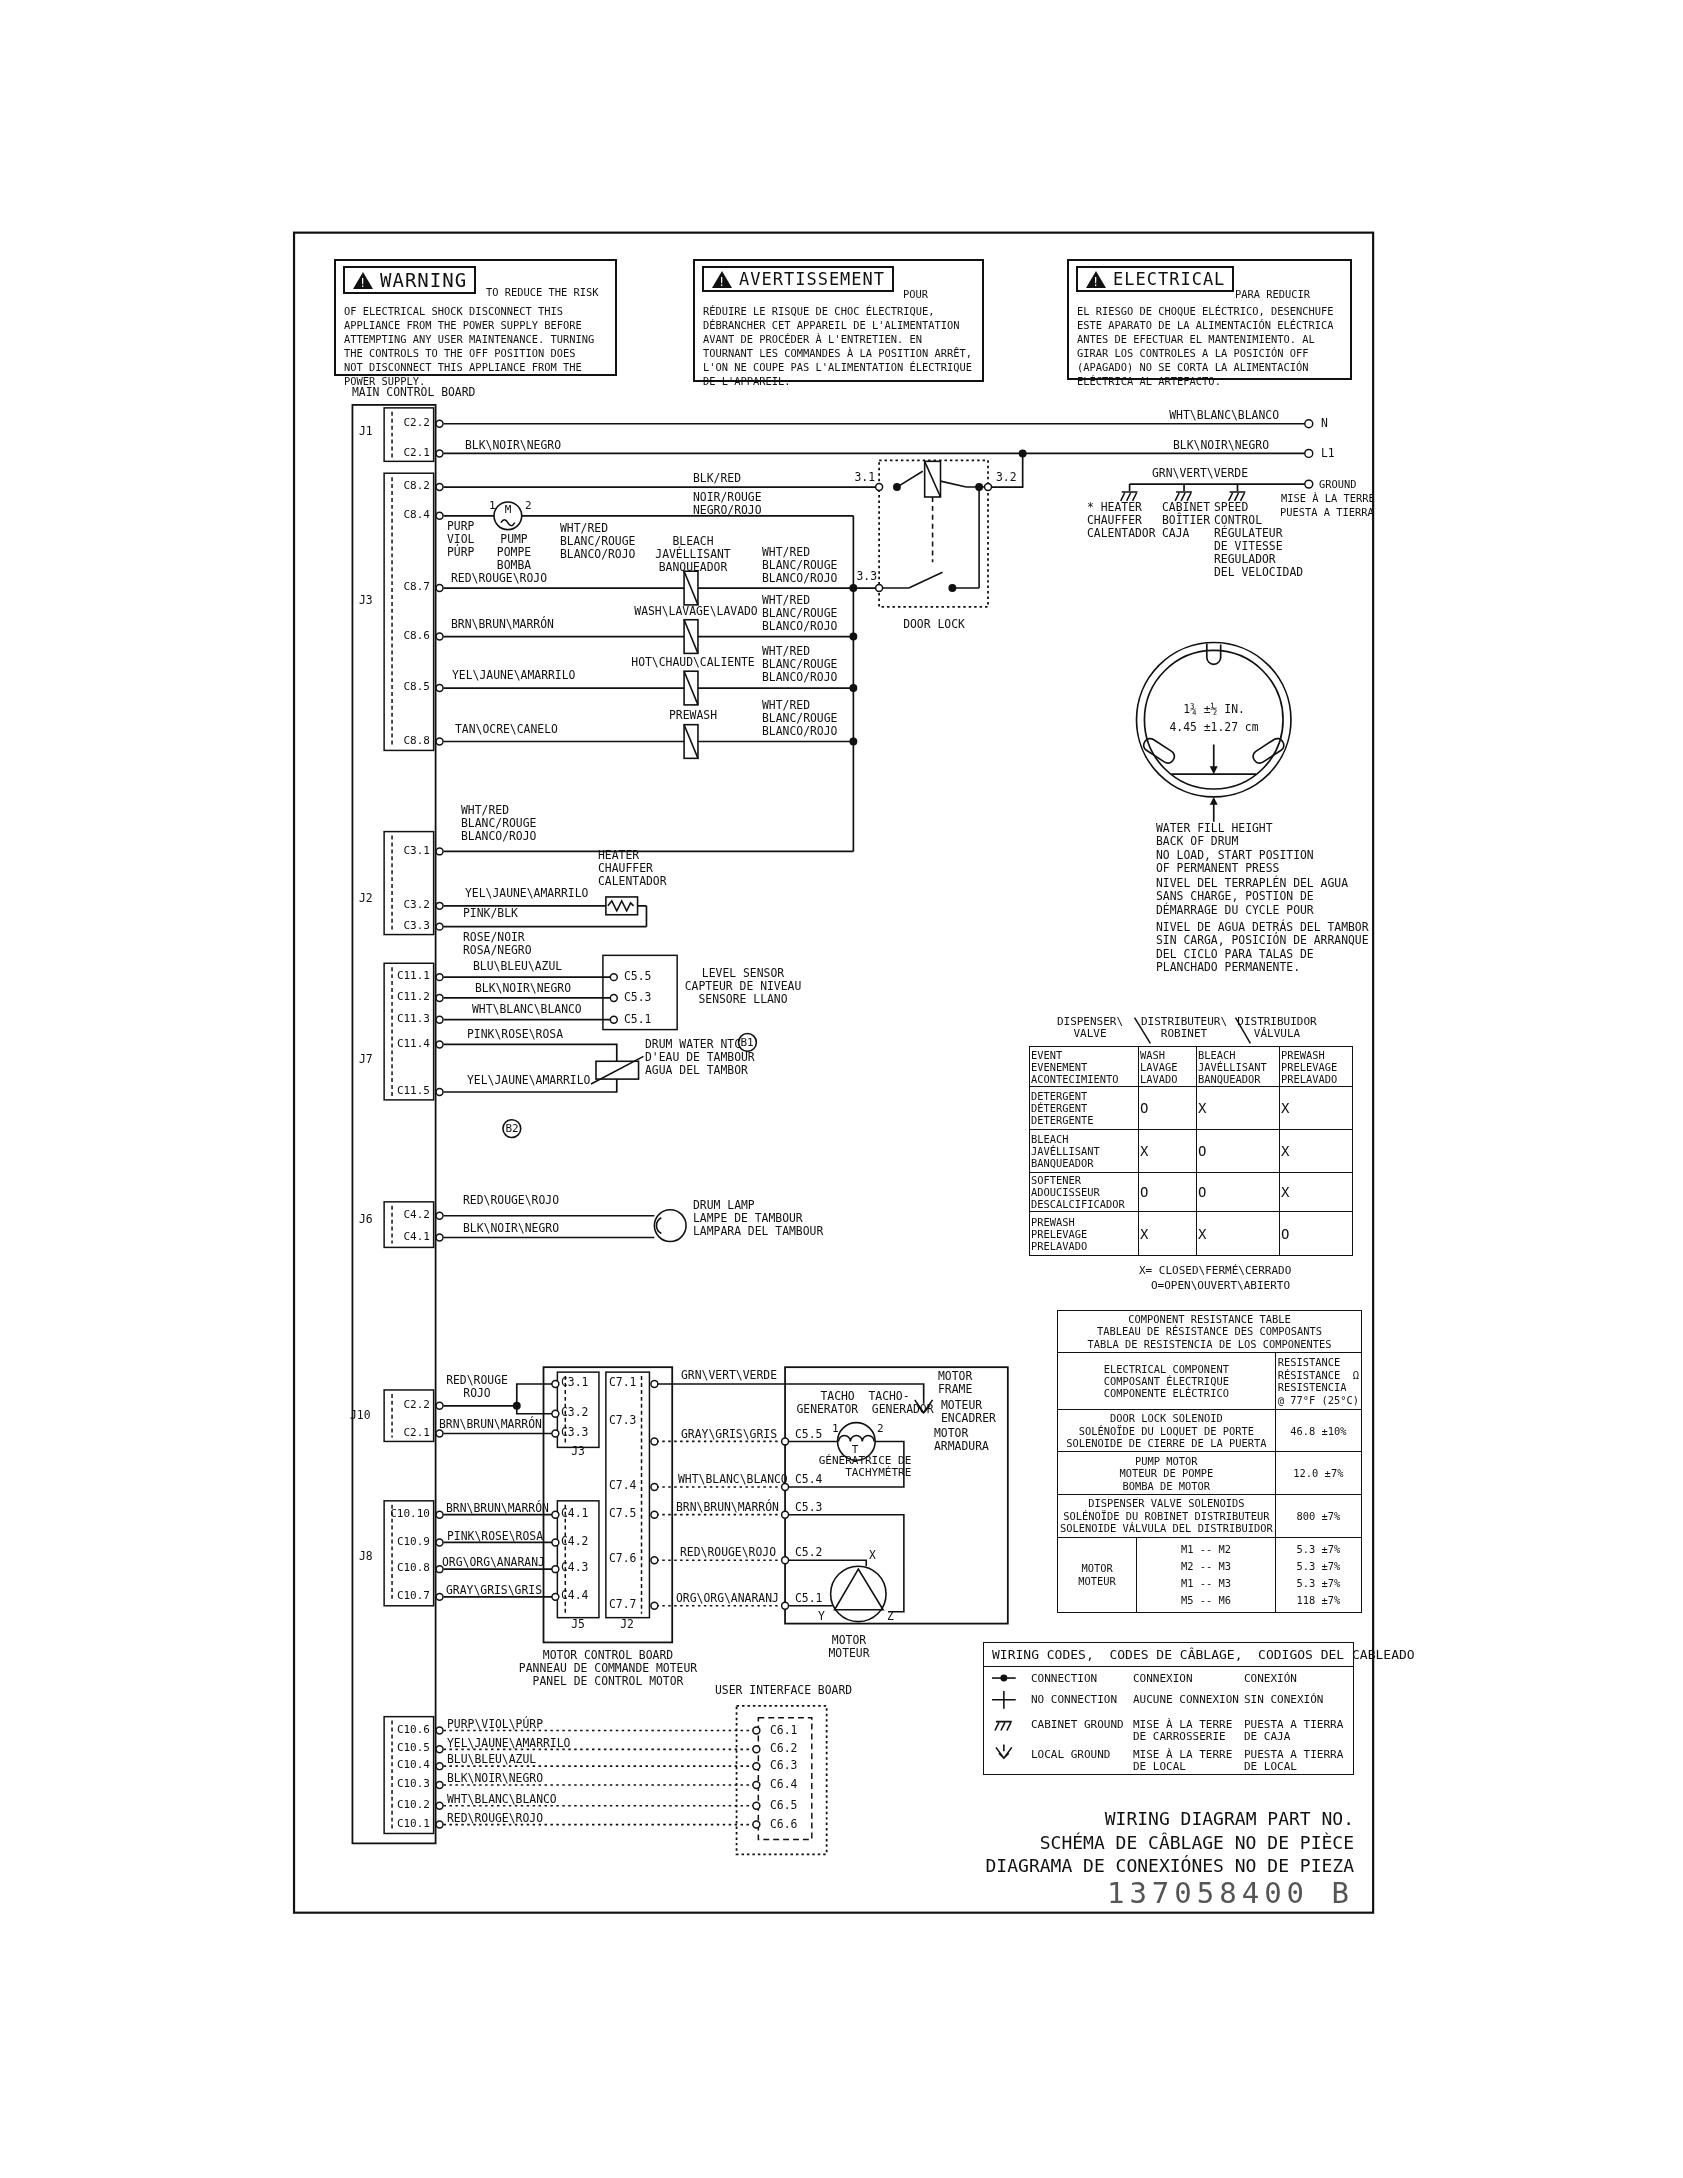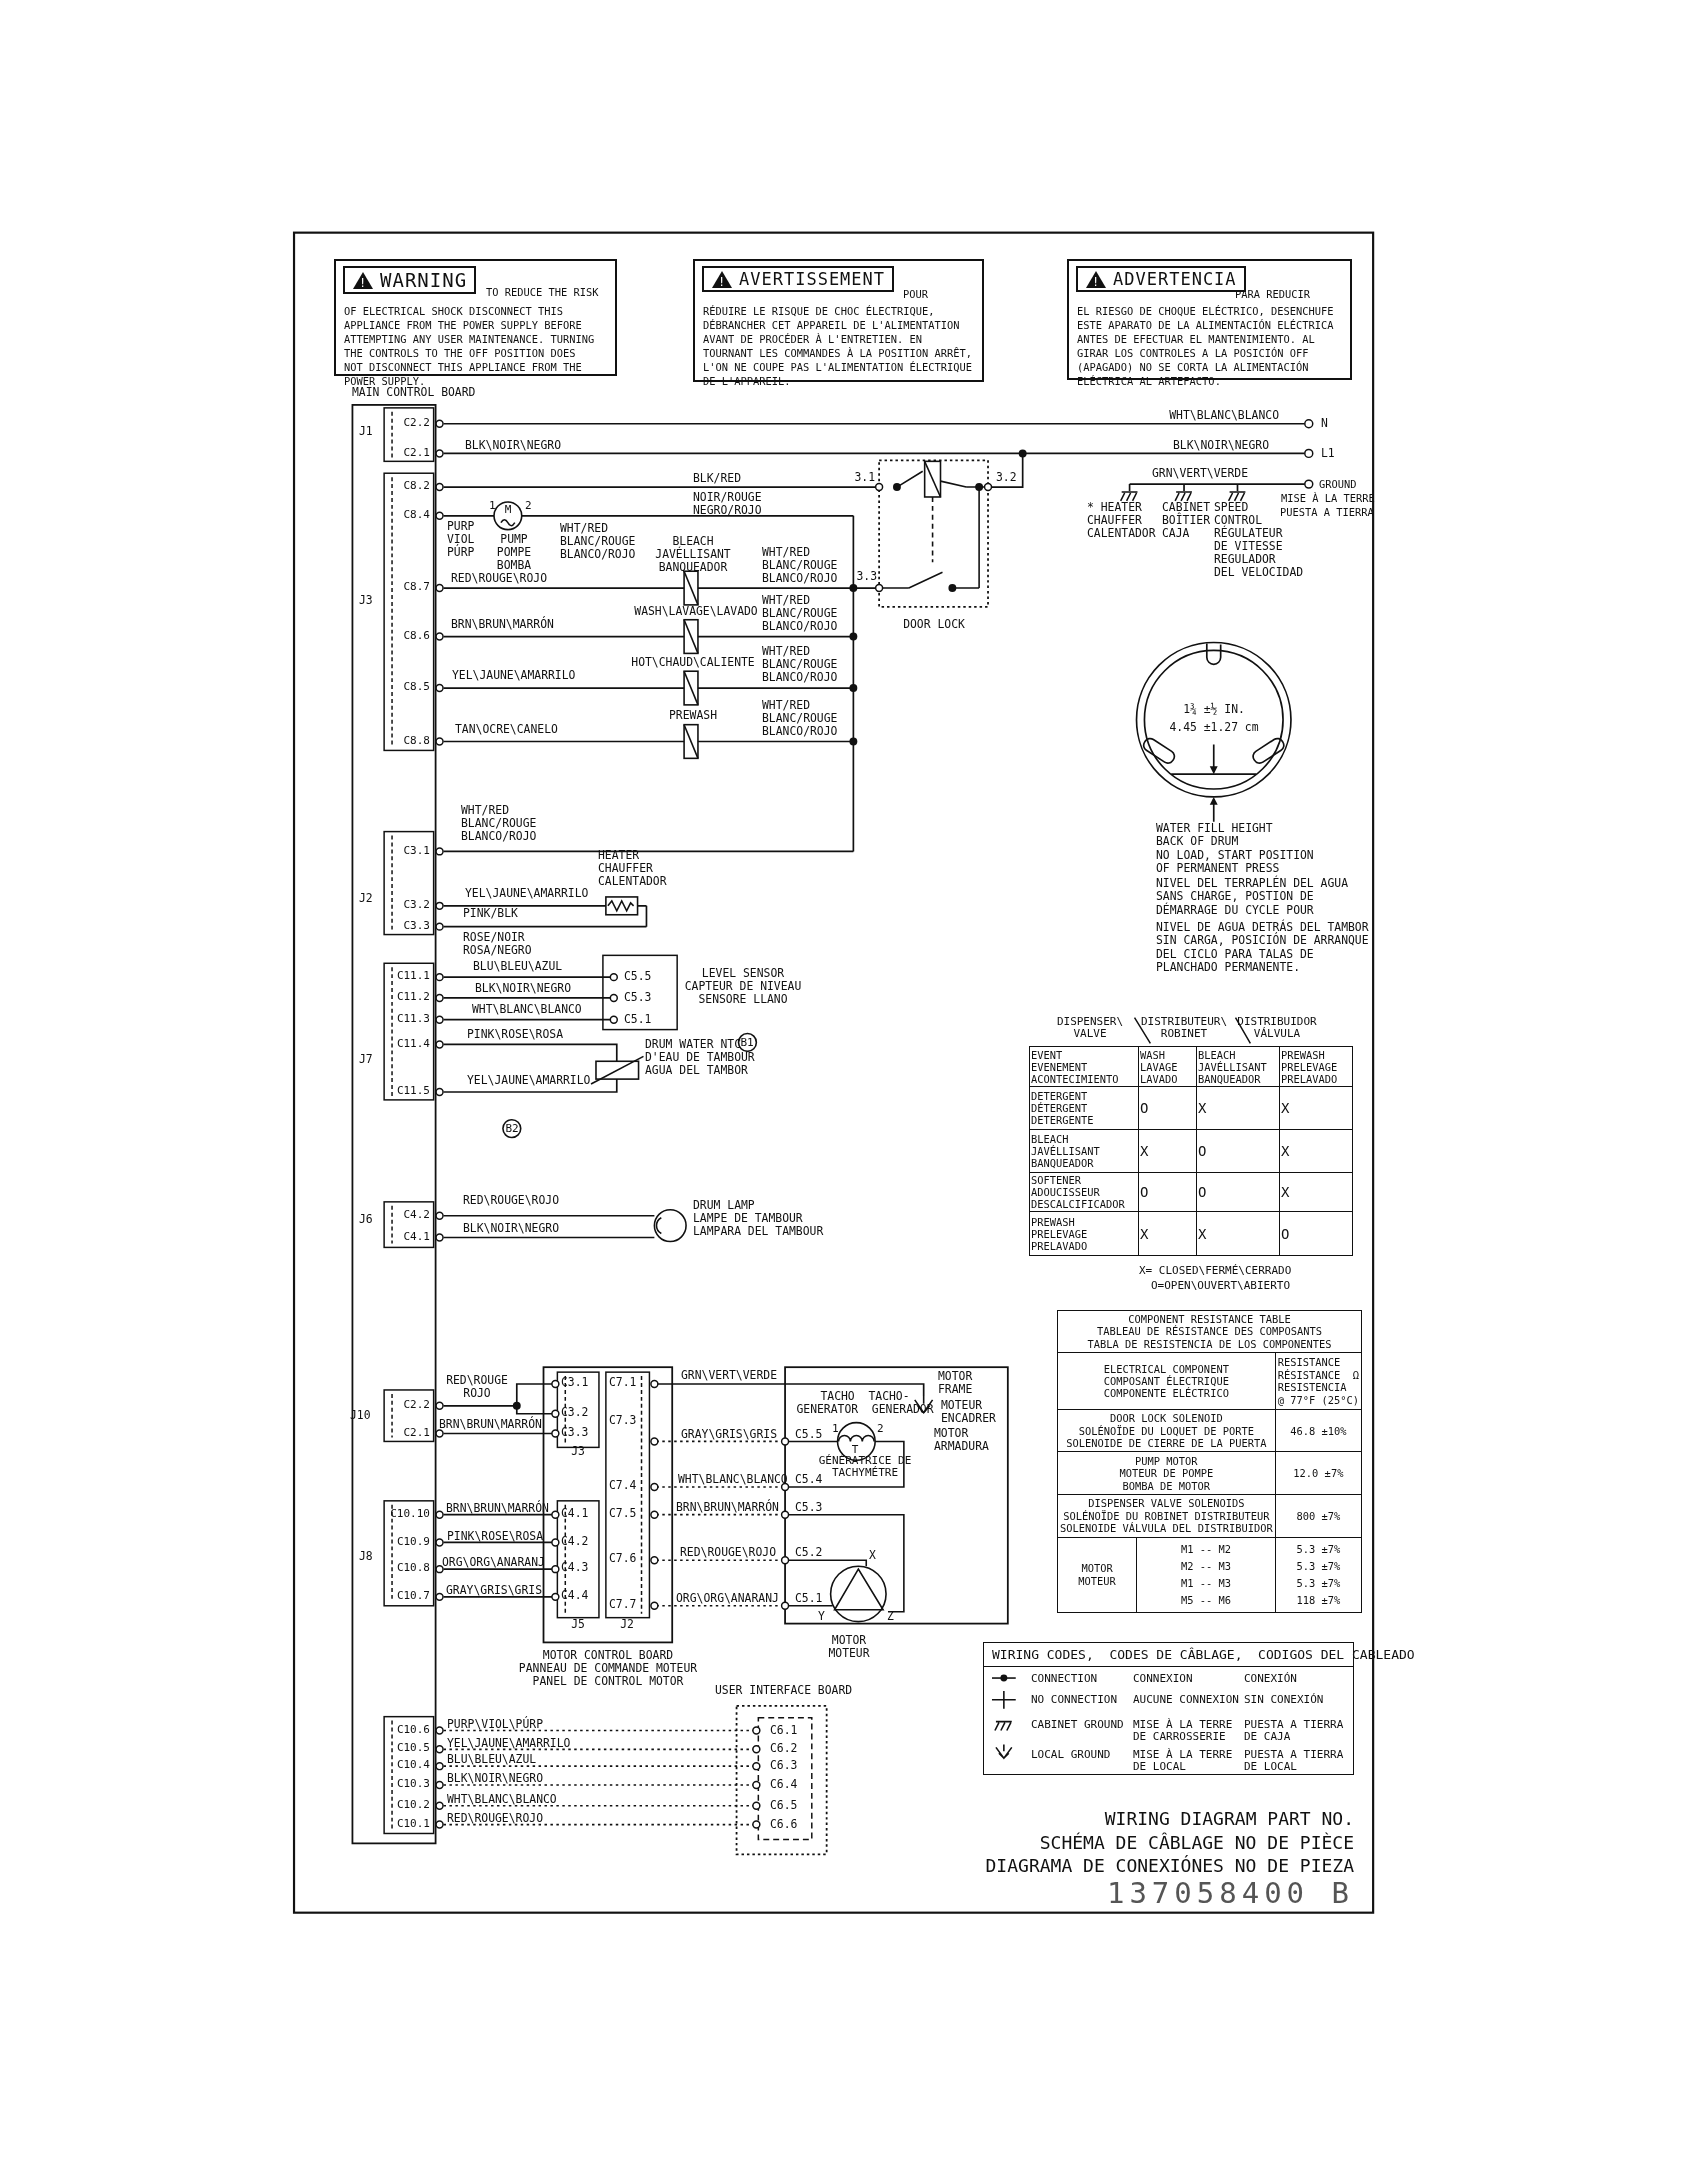--- a/index.html
+++ b/index.html
@@ -274,21 +274,21 @@
 TOURNANT LES COMMANDES À LA POSITION ARRÊT,
 L'ON NE COUPE PAS L'ALIMENTATION ÉLECTRIQUE
 DE L'APPAREIL.</div>
 </div>
 <div class="warn" style="left:1067px;top:259px;width:281px;height:117px">
   <div class="wtitle" style="font-size:17px">
     <svg width="22" height="19" viewBox="0 0 22 19">
           <path d="M11 1 L21 18 H1 Z" fill="#111"></path>
           <text x="11" y="16" font-size="12" font-family="DejaVu Sans Mono,monospace" fill="#fff" text-anchor="middle">!</text>
         </svg>
-    <span>ADVERTENCIA</span>
+    <span>ELECTRICAL</span>
   </div>
   <div class="wlead" style="left:166px;top:27px">PARA REDUCIR</div>
   <div class="wbody">EL RIESGO DE CHOQUE ELÉCTRICO, DESENCHUFE
 ESTE APARATO DE LA ALIMENTACIÓN ELÉCTRICA
 ANTES DE EFECTUAR EL MANTENIMIENTO. AL
 GIRAR LOS CONTROLES A LA POSICIÓN OFF
 (APAGADO) NO SE CORTA LA ALIMENTACIÓN
 ELÉCTRICA AL ARTEFACTO.</div>
 </div>
 
@@ -452,21 +452,21 @@
 <div class="lb s12" style="left:447px;top:1753px">BLU\BLEU\AZUL</div>
 <div class="lb s12" style="left:447px;top:1772px">BLK\NOIR\NEGRO</div>
 <div class="lb s12" style="left:447px;top:1793px">WHT\BLANC\BLANCO</div>
 <div class="lb s12" style="left:447px;top:1812px">RED\ROUGE\ROJO</div>
 
 <div class="lb s12 ctr" style="left:865px;top:1390px;text-align:center">TACHO  TACHO-
 GENERATOR  GENERADOR</div>
 <div class="lb s11" style="left:832px;top:1423px">1</div>
 <div class="lb s11" style="left:877px;top:1423px">2</div>
 <div class="lb s11 ctr" style="left:855px;top:1444px">T</div>
-<div class="lb s11 ctr" style="left:865px;top:1455px;text-align:center">GÉNÉRATRICE DE
+<div class="lb s11 ctr" style="left:865px;top:1455px;text-align:right">GÉNÉRATRICE DE
 TACHYMÉTRE</div>
 <div class="lb s12" style="left:938px;top:1370px">MOTOR
 FRAME</div>
 <div class="lb s12" style="left:941px;top:1399px">MOTEUR
 ENCADRER</div>
 <div class="lb s12" style="left:934px;top:1427px">MOTOR
 ARMADURA</div>
 <div class="lb s12" style="left:869px;top:1549px">X</div>
 <div class="lb s12" style="left:818px;top:1610px">Y</div>
 <div class="lb s12" style="left:887px;top:1610px">Z</div>

